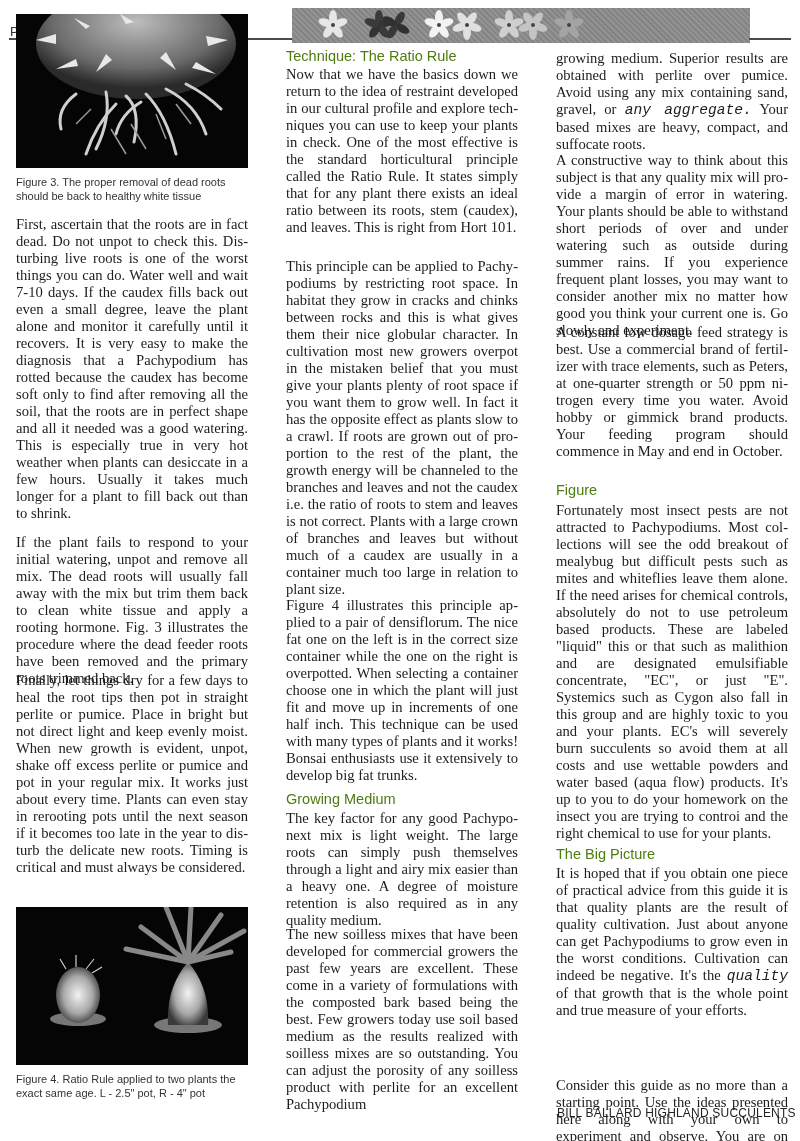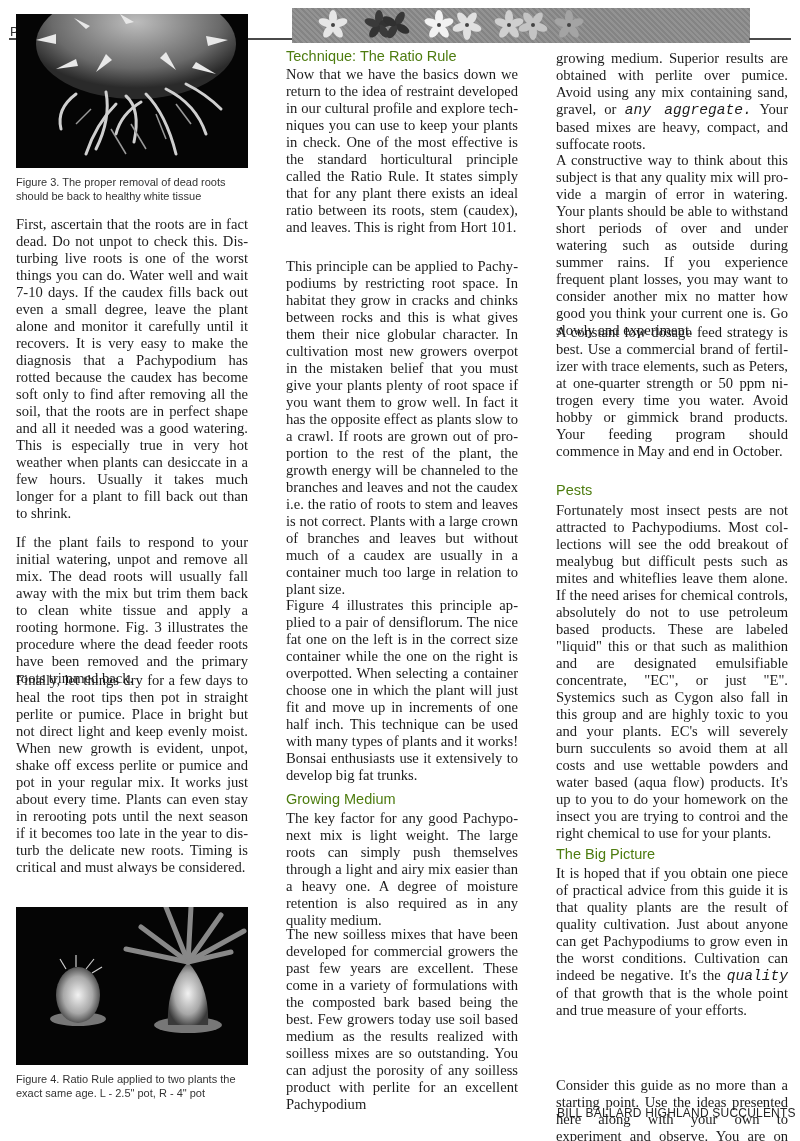--- a/index.html
+++ b/index.html
@@ -211,20 +211,20 @@
   <p class="para" style="left:0;top:597px;width:232px">Figure 4 illustrates this principle ap­plied to a pair of densiflorum. The nice fat one on the left is in the correct size container while the one on the right is overpotted. When selecting a container choose one in which the plant will just fit and move up in increments of one half inch. This technique can be used with many types of plants and it works! Bonsai enthusiasts use it extensively to develop big fat trunks.</p>
   <h2 class="heading" style="left:0;top:791px">Growing Medium</h2>
   <p class="para" style="left:0;top:810px;width:232px">The key factor for any good Pachypo­next mix is light weight. The large roots can simply push themselves through a light and airy mix easier than a heavy one. A degree of moisture retention is also required as in any quality medium.</p>
   <p class="para" style="left:0;top:926px;width:232px">The new soilless mixes that have been developed for commercial growers the past few years are excellent. These come in a variety of formulations with the composted bark based being the best. Few growers today use soil based medium as the results realized with soilless mixes are so outstanding. You can adjust the porosity of any soilless product with perlite for an excellent Pachypodium</p>
 </div>
 
 <div class="col col3">
   <p class="para" style="left:0;top:50px;width:232px"><span>growing medium. Superior results are obtained with perlite over pumice. Avoid using any mix containing sand, gravel, or </span><em>any aggregate.</em><span> Your based mixes are heavy, compact, and suffocate roots.</span></p>
   <p class="para" style="left:0;top:152px;width:232px">A constructive way to think about this subject is that any quality mix will pro­vide a margin of error in watering. Your plants should be able to withstand short periods of over and under watering such as outside during summer rains. If you experience frequent plant losses, you may want to consider another mix no matter how good you think your cur­rent one is. Go slowly and experiment.</p>
   <p class="para" style="left:0;top:324px;width:232px">A constant low dosage feed strategy is best. Use a commercial brand of fertil­izer with trace elements, such as Peters, at one-quarter strength or 50 ppm ni­trogen every time you water. Avoid hobby or gimmick brand products. Your feeding program should commence in May and end in October.</p>
-  <h2 class="heading" style="left:0;top:482px">Pests</h2>
+  <h2 class="heading" style="left:0;top:482px">Figure</h2>
   <p class="para" style="left:0;top:502px;width:232px">Fortunately most insect pests are not attracted to Pachypodiums. Most col­lections will see the odd breakout of mealybug but difficult pests such as mites and whiteflies leave them alone. If the need arises for chemical controls, absolutely do not to use petroleum based products. These are labeled "liquid" this or that such as malithion and are desig­nated emulsifiable concentrate, "EC", or just "E". Systemics such as Cygon also fall in this group and are highly toxic to you and your plants. EC's will severely burn succulents so avoid them at all costs and use wettable powders and water based (aqua flow) products. It's up to you to do your homework on the insect you are trying to controi and the right chemical to use for your plants.</p>
   <h2 class="heading" style="left:0;top:846px">The Big Picture</h2>
   <p class="para" style="left:0;top:865px;width:232px"><span>It is hoped that if you obtain one piece of practical advice from this guide it is that quality plants are the result of quality cultivation. Just about anyone can get Pachypodiums to grow even in the worst conditions. Cultivation can indeed be negative. It's the </span><em>quality</em><span> of that growth that is the whole point and true measure of your efforts.</span></p>
   <p class="para" style="left:0;top:1077px;width:232px">Consider this guide as no more than a starting point. Use the ideas presented here along with your own to experiment and observe. You are on your own.</p>
 </div>
 
 <div class="footer">BILL BALLARD  HIGHLAND SUCCULENTS</div>
 
 </body></html>

